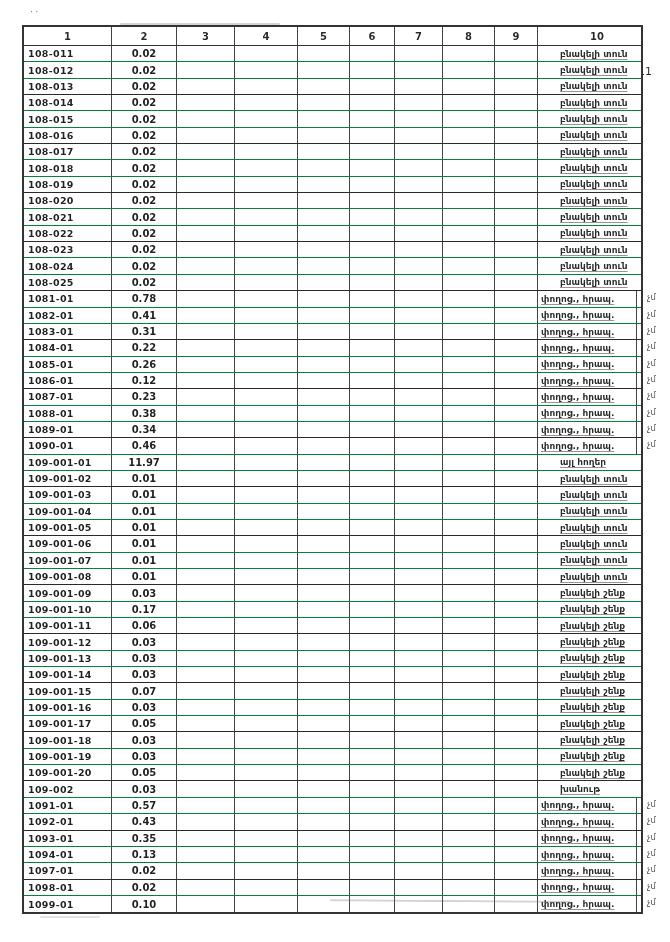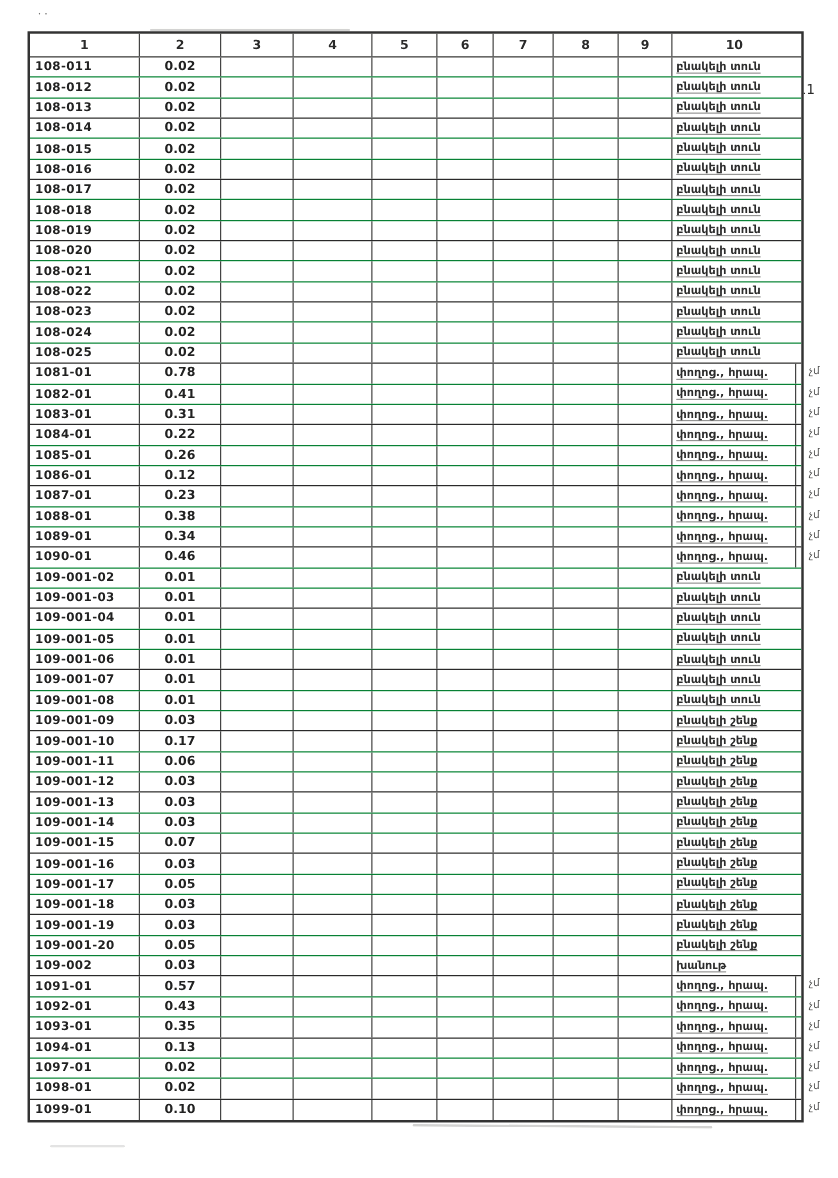--- a/index.html
+++ b/index.html
@@ -40,21 +40,21 @@
   .t-row{height:16.35px;border-bottom:1px solid #15803d;box-sizing:border-box;}
   .t-row:last-child{border-bottom:none;}
   .t-row:nth-child(3n){border-bottom-color:#333;text-align:center;}
   .t-row:nth-child(4n){border-bottom-width:1.4px;}
   .t-cell{
     border-right:1px solid #4a4a4a;
     overflow:hidden;white-space:nowrap;
     display:flex;align-items:center;
     box-sizing:border-box;
   }
-  .t-cell:last-child{border-right:none;}
+  .t-cell:last-child{border-right:none;margin-left:19px;}
   .t-hcell{
     justify-content:center;
     font-size:10px;font-weight:bold;color:#333;
   }
   .c-code{
     font-size:9.5px;font-weight:bold;
     padding-left:4px;letter-spacing:0.3px;color:#2c2c2c;
   }
   .c-val{
     justify-content:center;
@@ -406,20 +406,32 @@
           <div class="t-cell"></div>
           <div class="t-cell"></div>
           <div class="t-cell"></div>
           <div class="t-cell"></div>
           <div class="t-cell"></div>
           <div class="t-cell"></div>
           <div class="t-cell c-note">փողոց., հրապ.</div>
           <div class="m-note">չմ</div>
         </div>
         <div class="t-row">
+          <div class="t-cell c-code">109-001-01</div>
+          <div class="t-cell c-val">11.97</div>
+          <div class="t-cell"></div>
+          <div class="t-cell"></div>
+          <div class="t-cell"></div>
+          <div class="t-cell"></div>
+          <div class="t-cell"></div>
+          <div class="t-cell"></div>
+          <div class="t-cell"></div>
+          <div class="t-cell c-note">այլ հողեր</div>
+        </div>
+        <div class="t-row">
           <div class="t-cell c-code">109-001-02</div>
           <div class="t-cell c-val">0.01</div>
           <div class="t-cell"></div>
           <div class="t-cell"></div>
           <div class="t-cell"></div>
           <div class="t-cell"></div>
           <div class="t-cell"></div>
           <div class="t-cell"></div>
           <div class="t-cell"></div>
           <div class="t-cell c-note">բնակելի տուն</div>

